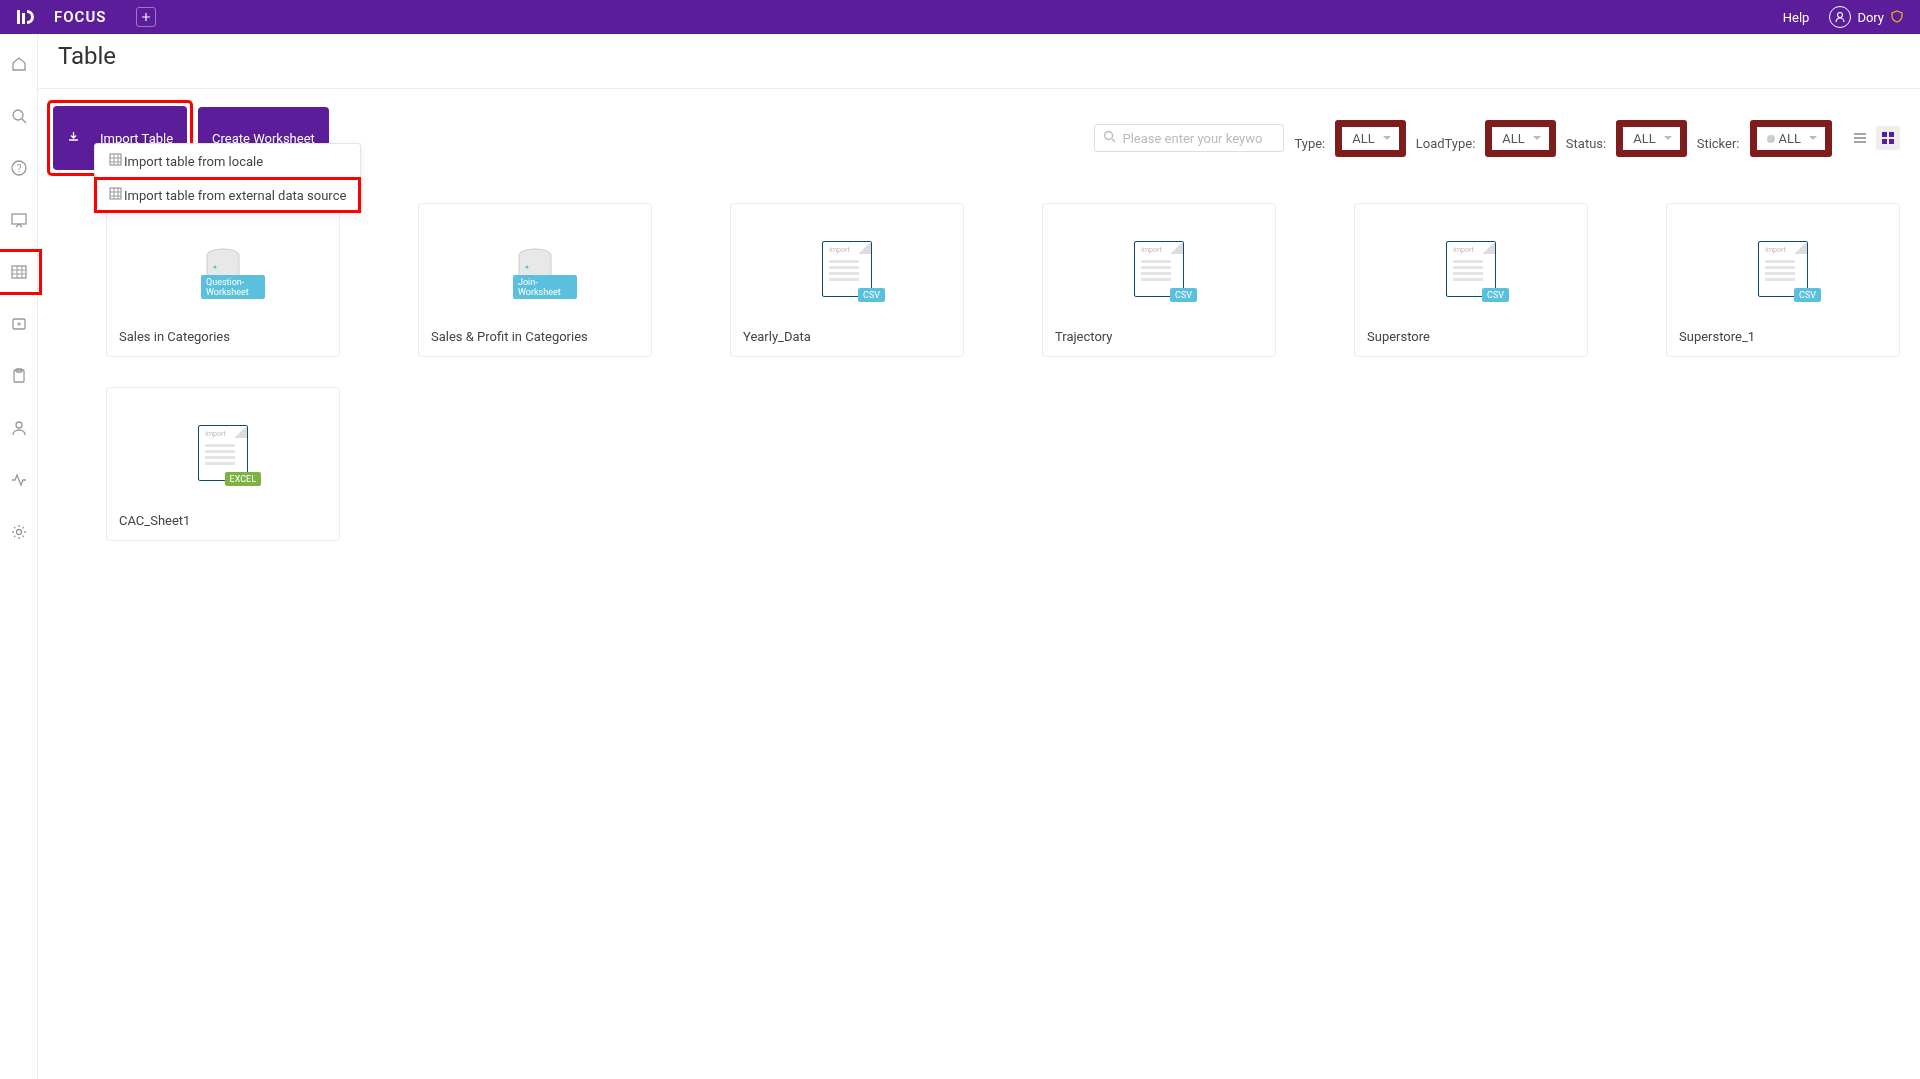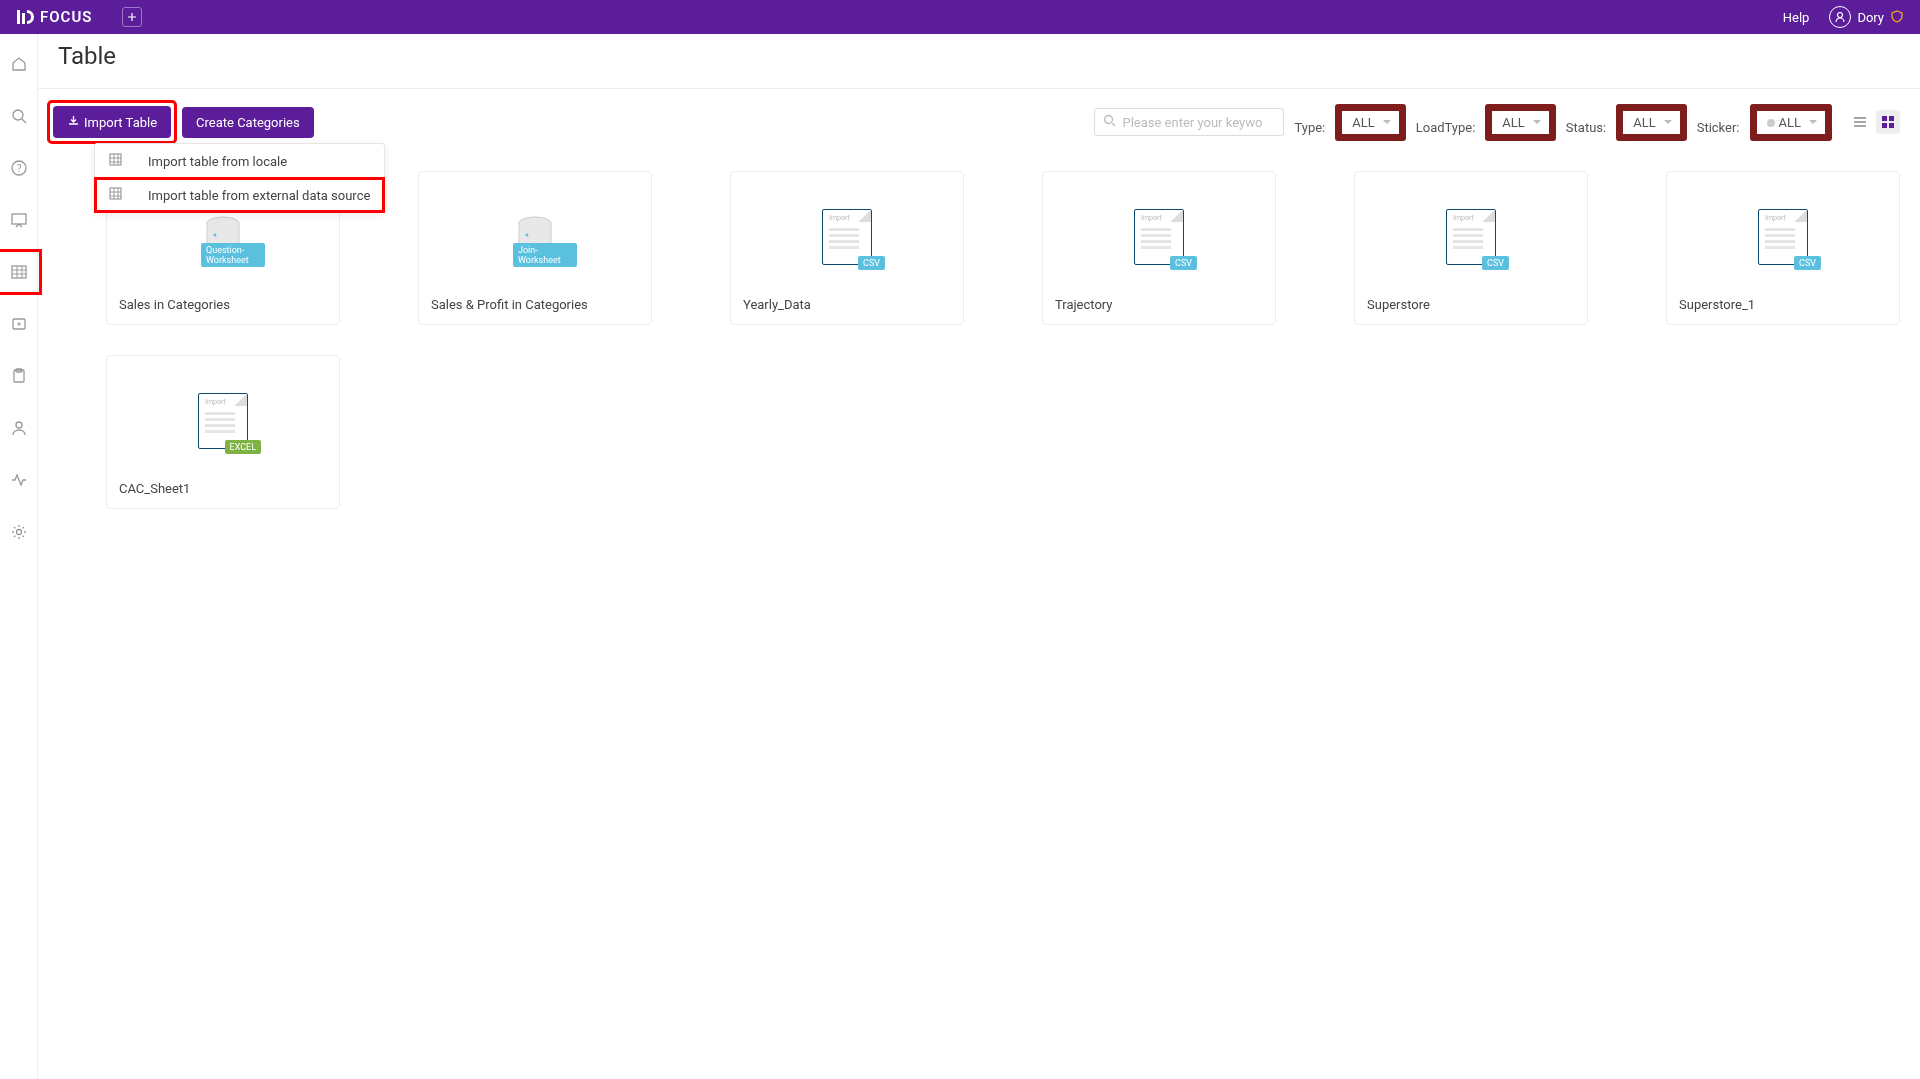--- a/index.html
+++ b/index.html
@@ -1,56 +1,56 @@
 <!DOCTYPE html>
 <html><head>
   <meta charset="utf-8">
   <style>
     * { margin: 0; padding: 0; box-sizing: border-box; font-family: -apple-system, BlinkMacSystemFont, "Segoe UI", Roboto, sans-serif; }
     body { background: #fff; width: 1920px; height: 1079px; overflow: hidden; }
     
     
     .header { background: #5b1d99; height: 34px; display: flex; align-items: center; padding: 0 16px; color: #fff; }
-    .logo { display: flex; align-items: center; gap: 6px; font-weight: 600; letter-spacing: 1px; font-size: 15px; }
+    .logo { display: flex; align-items: center; gap: 20px; font-weight: 600; letter-spacing: 1px; font-size: 15px; }
     .logo-icon { display: inline-flex; }
     .header-add { margin-left: 30px; border: 1px solid rgba(255,255,255,0.4); border-radius: 3px; width: 20px; height: 20px; display: flex; align-items: center; justify-content: center; cursor: pointer; font-size: 12px; }
     .header-right { margin-left: auto; display: flex; align-items: center; gap: 20px; font-size: 13px; }
     .user { display: flex; align-items: center; gap: 6px; }
     .user-avatar { width: 22px; height: 22px; border: 1.5px solid #fff; border-radius: 50%; display: flex; align-items: center; justify-content: center; }
     .user-badge { color: #f5a623; }
     
     
     .main-wrap { display: flex; height: calc(100% - 34px); }
     .sidenav { width: 38px; background: #fff; border-right: 1px solid #eee; display: flex; flex-direction: column; align-items: center; padding-top: 18px; gap: 28px; }
     .nav-item { color: #999; cursor: pointer; display: flex; align-items: center; justify-content: center; width: 24px; height: 24px; }
     .nav-item.highlight { outline: 3px solid #ff0000; outline-offset: 8px; }
     
     
     .content { flex: 1; display: flex; flex-direction: column; }
     .page-title { font-size: 24px; font-weight: 400; color: #333; padding: 8px 20px 18px 20px; border-bottom: 1px solid #eee; }
     
     .toolbar { display: flex; align-items: center; padding: 14px 20px 0 12px; gap: 8px; position: relative; }
-    .btn { background: #5b1d99; color: #fff; border: none; border-radius: 4px; padding: 8px 14px; font-size: 13px; cursor: pointer; display: inline-flex; align-items: center; gap: 4px; }
+    .btn { background: #5b1d99; color: #fff; border: none; border-radius: 4px; padding: 24px 14px; font-size: 13px; cursor: pointer; display: inline-flex; align-items: center; gap: 20px; }
     .btn-wrap-highlight { outline: 3px solid #ff0000; padding: 3px; border-radius: 2px; display: inline-flex; }
     
     .toolbar-right { margin-left: auto; display: flex; align-items: center; gap: 10px; font-size: 13px; color: #555; }
     .search-box { border: 1px solid #ddd; border-radius: 3px; padding: 5px 8px; display: flex; align-items: center; gap: 6px; color: #bbb; width: 190px; }
     .search-box input { border: none; outline: none; font-size: 13px; width: 100%; color: #333; }
     .search-box input::placeholder { color: #bbb; }
     .filter-label { color: #555; margin-top: 11px; }
     .select { border: 7px solid #7f1d1d; border-radius: 3px; padding: 4px 24px 4px 10px; font-size: 13px; color: #555; position: relative; min-width: 56px; background: #fff; }
     .select::after { content: ""; position: absolute; right: 8px; top: 50%; width: 0; height: 0; border-left: 4px solid transparent; border-right: 4px solid transparent; border-top: 4px solid #bbb; transform: translateY(-50%); }
     .sticker-dot { display: inline-block; width: 8px; height: 8px; border-radius: 50%; background: #ccc; margin-right: 4px; vertical-align: middle; }
     .view-toggle { display: flex; gap: 4px; margin-left: 6px; }
     .view-btn { width: 24px; height: 24px; display: flex; align-items: center; justify-content: center; border-radius: 3px; cursor: pointer; color: #888; }
     .view-btn.active { background: #eee; color: #5b1d99; }
     
     
     .dropdown { position: absolute; top: 54px; left: 56px; background: #fff; border: 1px solid #e5e5e5; box-shadow: 0 2px 8px rgba(0,0,0,0.08); border-radius: 3px; z-index: 10; min-width: 224px; }
-    .dropdown-item { padding: 9px 14px; font-size: 13px; color: #444; display: flex; align-items: center; gap: 26px; cursor: pointer; }
+    .dropdown-item { padding: 9px 14px; font-size: 13px; color: #444; display: flex; align-items: center; gap: 2px; cursor: pointer; }
     .dropdown-item.highlight { outline: 3px solid #ff0000; outline-offset: -2px; }
     
     
     .cards { padding: 30px 20px 20px 20px; display: grid; grid-template-columns: repeat(6, 1fr); gap: 30px; }
     .card { border: 1px solid #eee; border-radius: 4px; height: 154px; display: flex; flex-direction: column; padding: 12px; cursor: pointer; margin-left: 48px; }
     .card-icon-wrap { flex: 1; display: flex; align-items: center; justify-content: center; position: relative; }
     .card-title { font-size: 13px; color: #444; padding-top: 8px; }
     .db-icon { width: 44px; height: 44px; position: relative; }
     .db-cyl { width: 44px; height: 44px; }
     .badge { position: absolute; bottom: -8px; right: -20px; font-size: 9px; padding: 2px 5px; border-radius: 2px; color: #fff; }
@@ -168,21 +168,21 @@
 
     <div class="toolbar">
       <span class="btn-wrap-highlight">
         <button class="btn">
           <span><svg width="13" height="13" viewBox="0 0 13 13">
                 <path d="M6.5 2v6M4 5.5l2.5 2.5L9 5.5M2 10h9" stroke="#fff" stroke-width="1.3" fill="none"></path>
               </svg></span>
           <span>Import Table</span>
         </button>
       </span>
-      <button class="btn">Create Categories</button>
+      <button class="btn">Create Worksheet</button>
 
       <div class="dropdown">
         <div class="dropdown-item">
           <span><svg width="13" height="13" viewBox="0 0 13 13">
                 <rect x="1" y="1" width="11" height="11" fill="none" stroke="#888" stroke-width="1"></rect>
                 <path d="M1 5h11M1 9h11M5 1v11M9 1v11" stroke="#888" stroke-width="0.8"></path>
               </svg></span>
           <span>Import table from locale</span>
         </div>
         <div class="dropdown-item highlight">

